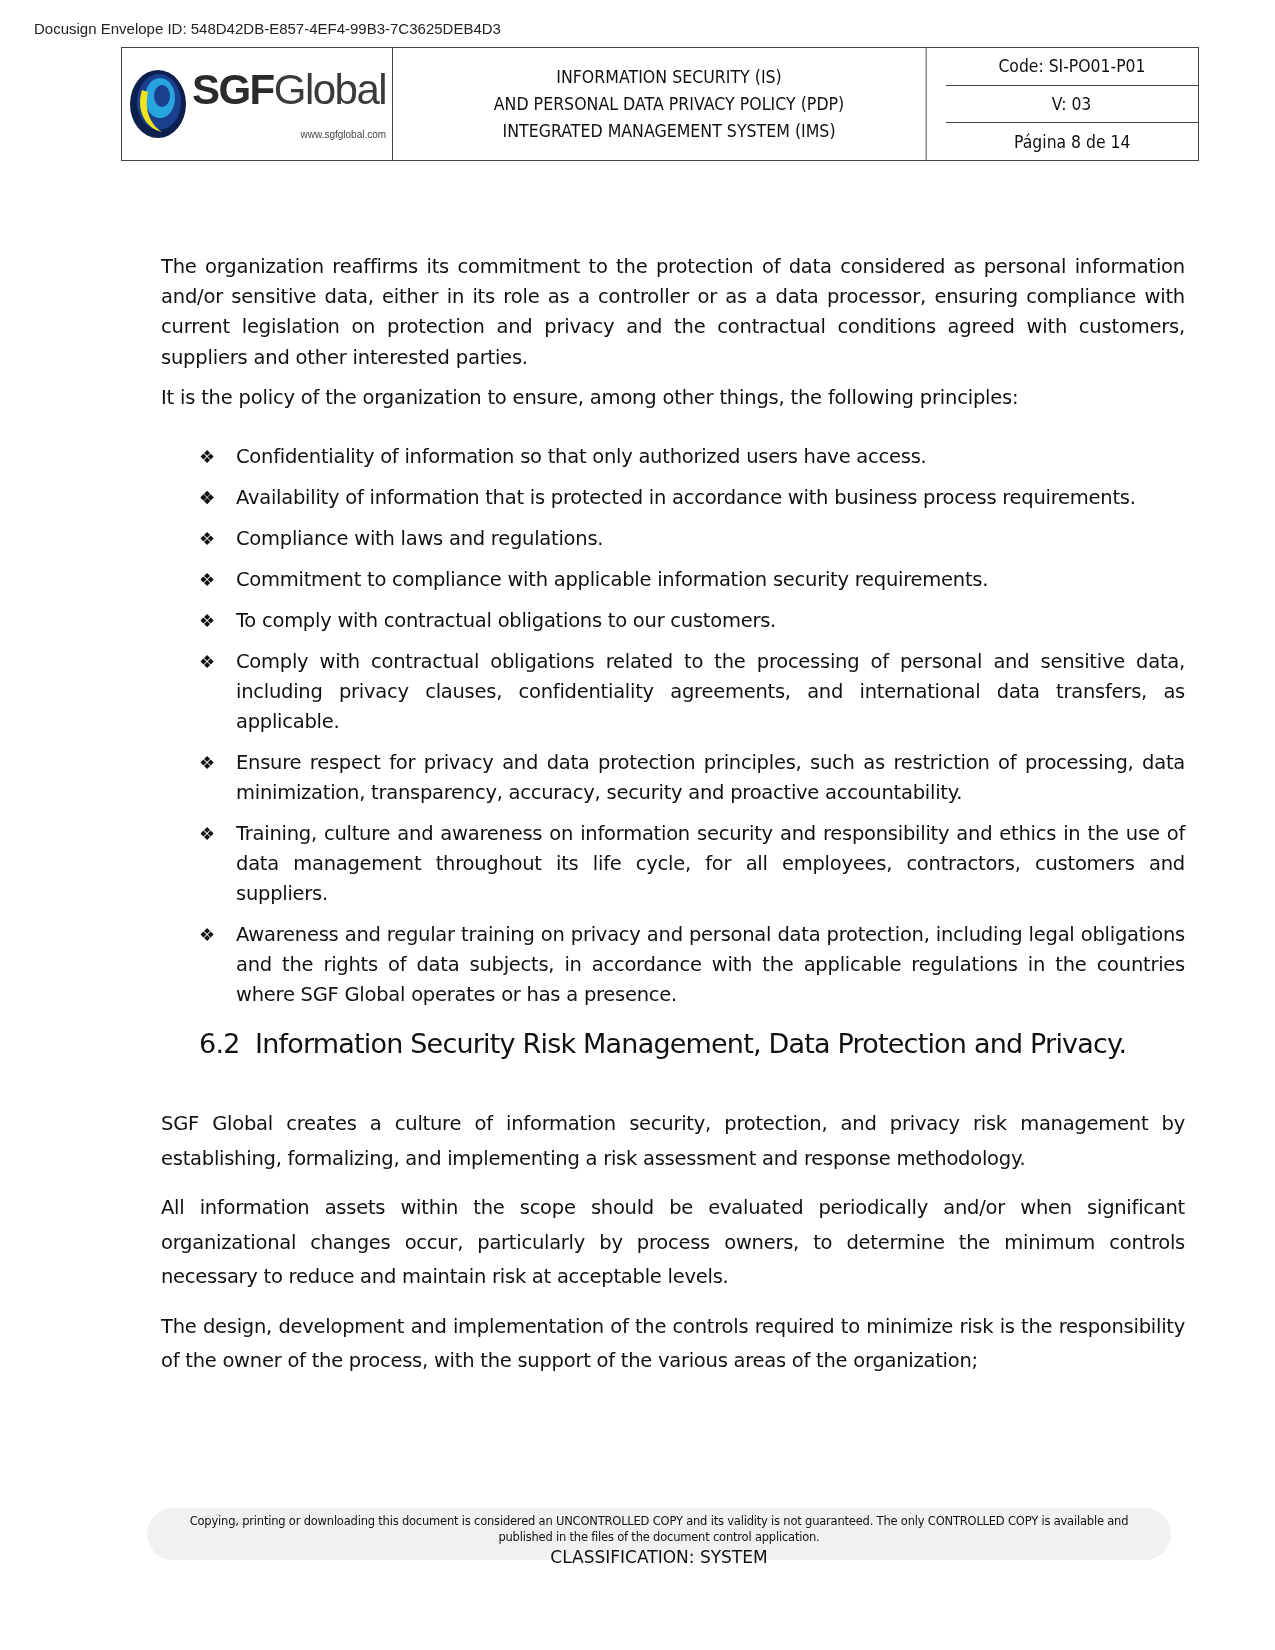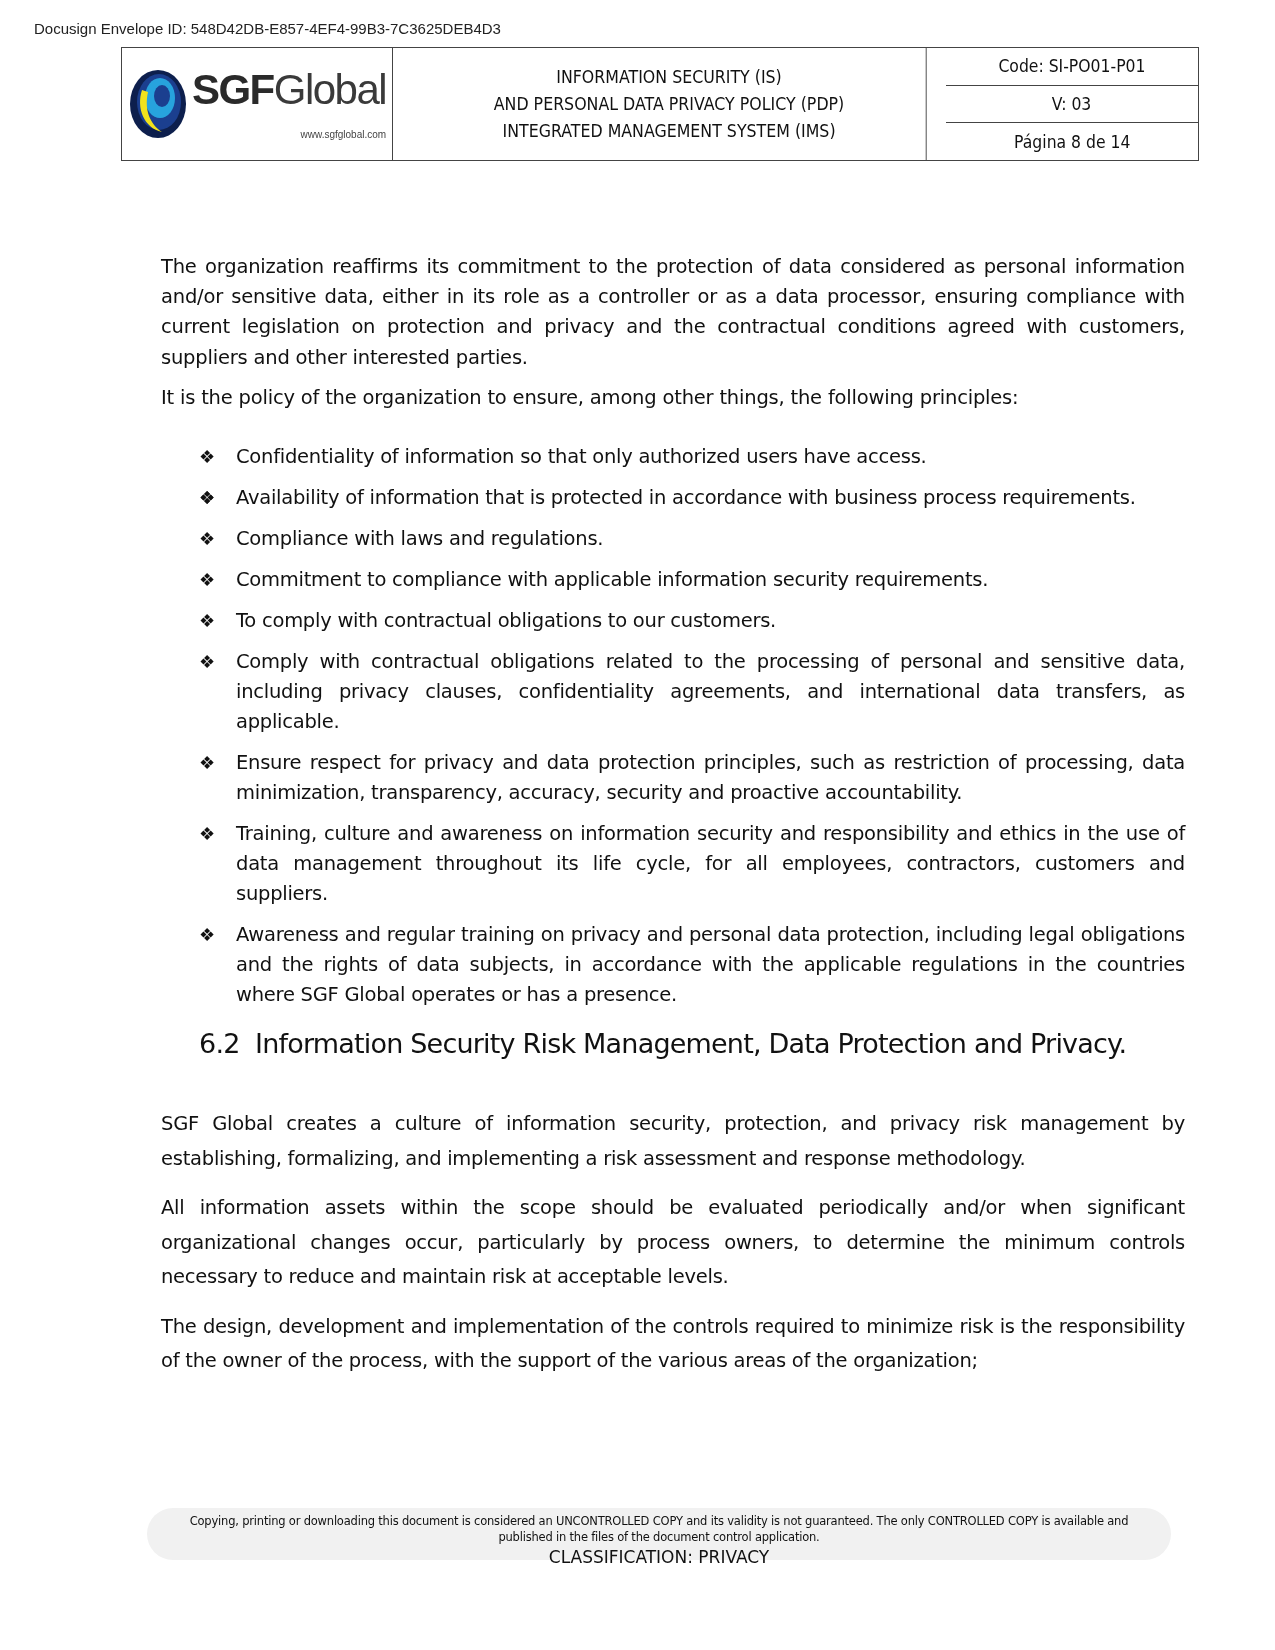--- a/index.html
+++ b/index.html
@@ -119,14 +119,14 @@
   <p class="para2">SGF Global creates a culture of information security, protection, and privacy risk management by establishing, formalizing, and implementing a risk assessment and response methodology.</p>
   <p class="para2">All information assets within the scope should be evaluated periodically and/or when significant organizational changes occur, particularly by process owners, to determine the minimum controls necessary to reduce and maintain risk at acceptable levels.</p>
   <p class="para2">The design, development and implementation of the controls required to minimize risk is the responsibility of the owner of the process, with the support of the various areas of the organization;</p>
 </div>
 
 <div class="footer">
   <div class="notice">
     <div>Copying, printing or downloading this document is considered an UNCONTROLLED COPY and its validity is not guaranteed. The only CONTROLLED COPY is available and</div>
     <div>published in the files of the document control application.</div>
   </div>
-  <div class="classification">CLASSIFICATION: PRIVACY</div>
+  <div class="classification">CLASSIFICATION: SYSTEM</div>
 </div>
 
 </body></html>

